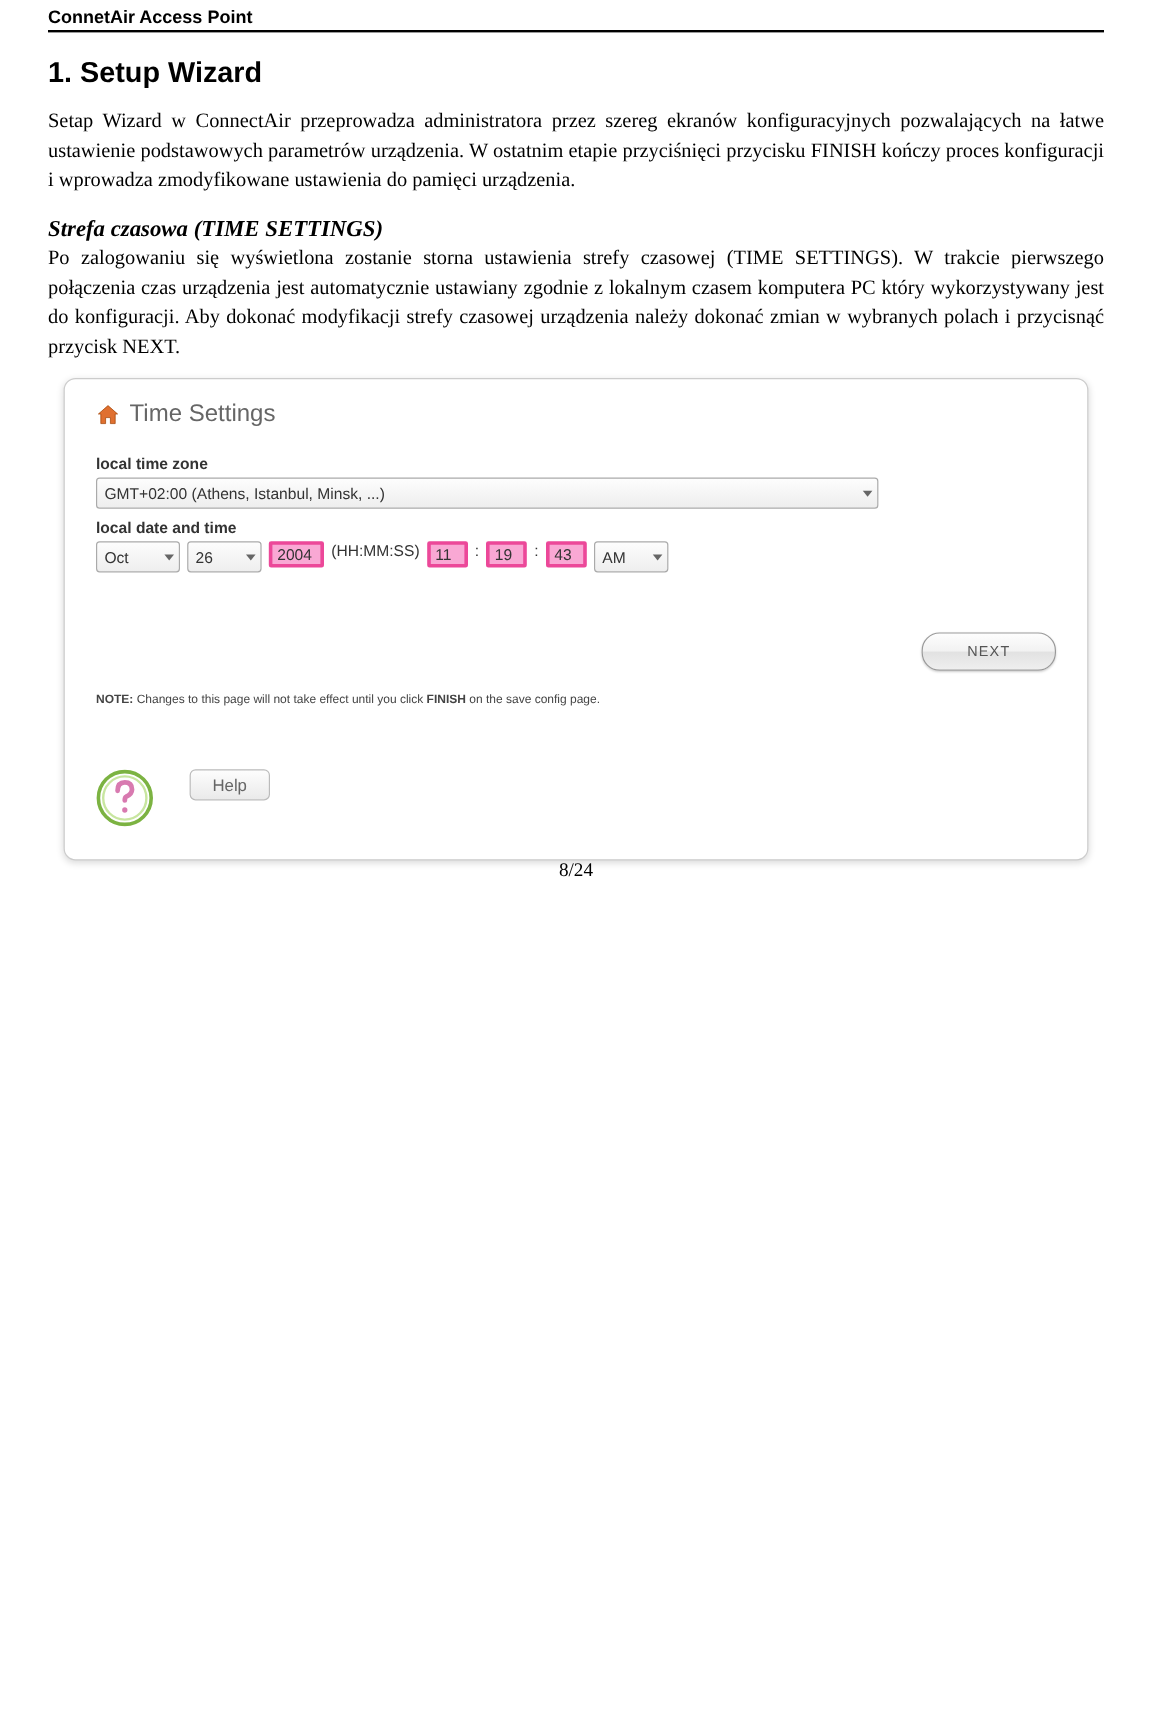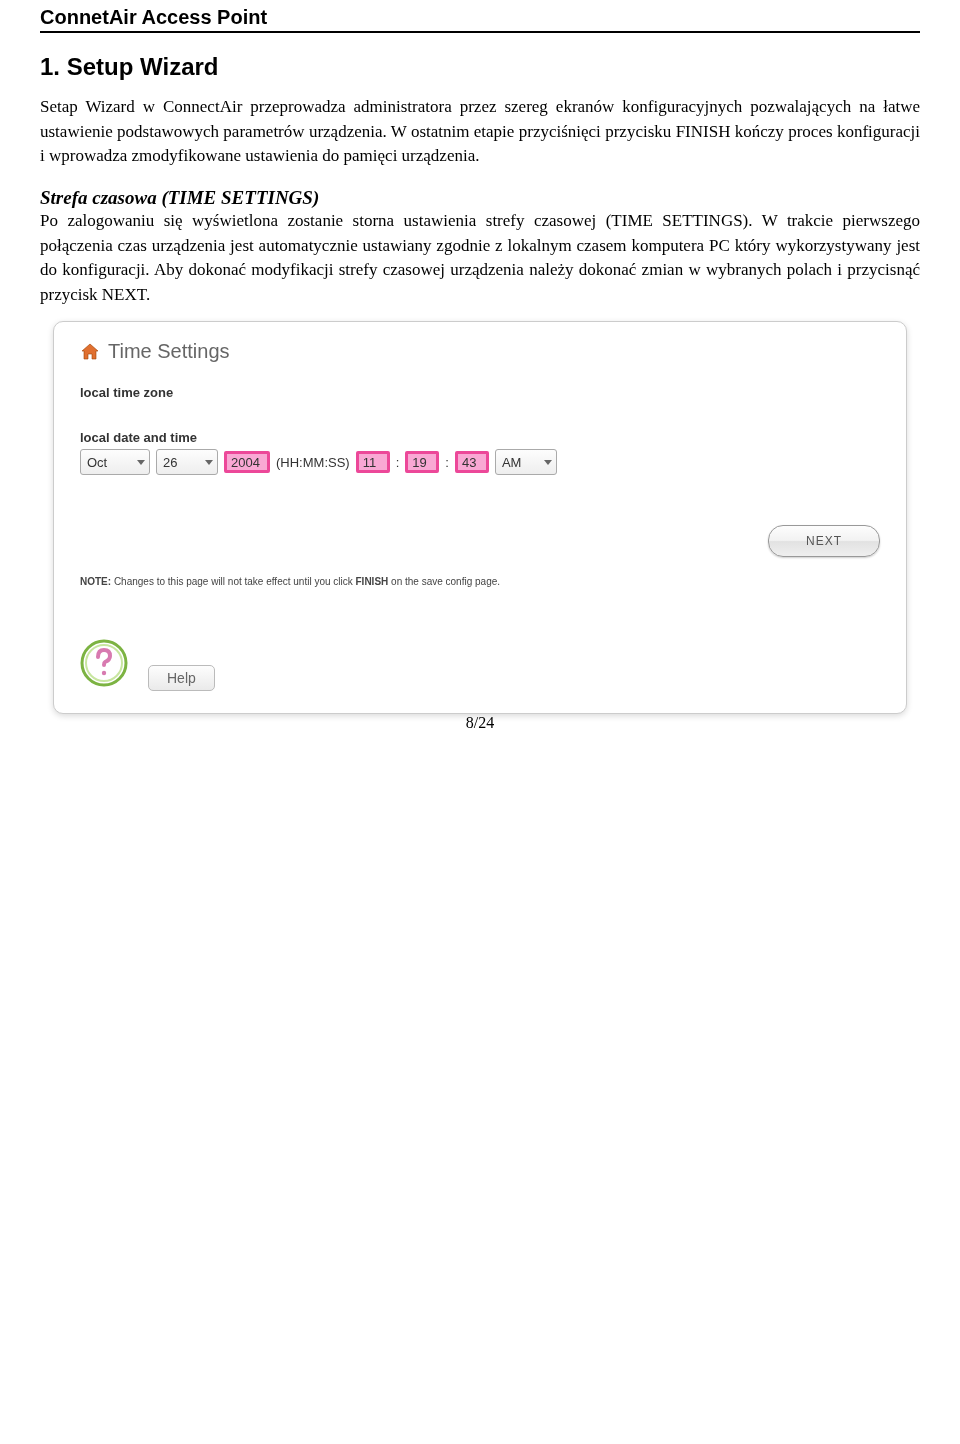--- a/index.html
+++ b/index.html
@@ -8,21 +8,21 @@
     font-family: Georgia, 'Times New Roman', serif;
     background: #fff;
     color: #000;
     width: 960px;
   }
   .page {
     padding: 0 40px 40px 40px;
   }
   .header-line {
     font-family: Verdana, Arial, sans-serif;
-    font-size: 20px;
+    font-size: 15px;
     font-weight: bold;
     border-bottom: 2px solid #000;
     padding: 6px 0 2px 0;
     margin: 0 0 18px 0;
   }
   h1.section {
     font-family: Verdana, Arial, sans-serif;
     font-size: 24px;
     font-weight: bold;
     margin: 20px 0 14px 0;
@@ -83,21 +83,21 @@
     font-family: Verdana, Arial, sans-serif;
     font-size: 13px;
     color: #333;
     display: flex;
     align-items: center;
     justify-content: space-between;
     padding: 0 4px 0 6px;
   }
   .datetime-row {
     display: flex;
-    align-items: center;
+    align-items: flex-start;
     gap: 6px;
     flex-wrap: nowrap;
     font-family: Verdana, Arial, sans-serif;
     font-size: 13px;
     color: #333;
   }
   .sel {
     height: 24px;
     border: 1px solid #aaa;
     border-radius: 3px;
@@ -151,22 +151,22 @@
   }
   .note {
     font-family: Verdana, Arial, sans-serif;
     font-size: 10px;
     color: #444;
     line-height: 1.4;
   }
   .note b { font-weight: bold; }
   .help-row {
     display: flex;
-    align-items: flex-end;
-    gap: 20px;
+    align-items: flex-start;
+    gap: 30px;
     margin-top: 50px;
   }
   .help-btn {
     font-family: Verdana, Arial, sans-serif;
     font-size: 14px;
     color: #666;
     border: 1px solid #bbb;
     border-radius: 5px;
     background: linear-gradient(#fdfdfd,#eaeaea);
     padding: 4px 18px;
@@ -195,22 +195,26 @@
     <div class="panel-title-row">
       <span class="house-icon">
         <svg viewBox="0 0 20 20">
             <path d="M10 2 L18 9 L16 9 L16 17 L12 17 L12 12 L8 12 L8 17 L4 17 L4 9 L2 9 Z" fill="#e07030" stroke="#a04000" stroke-width="0.6"></path>
           </svg>
       </span>
       <span class="panel-title">Time Settings</span>
     </div>
 
     <div class="field-label">local time zone</div>
-
-    <div class="field-label" style="margin-top:30px">local date and time</div>
+    <div class="select-long">
+      <span>GMT+02:00 (Athens, Istanbul, Minsk, ...)</span>
+      <span class="arrow"></span>
+    </div>
+
+    <div class="field-label" style="margin-top:8px">local date and time</div>
     <div class="datetime-row">
       <div class="sel" style="width:58px">
         <span>Oct</span>
         <span class="arrow"></span>
       </div>
       <div class="sel" style="width:50px">
         <span>26</span>
         <span class="arrow"></span>
       </div>
       <input class="txtin" style="width: 46px;" value="2004">

